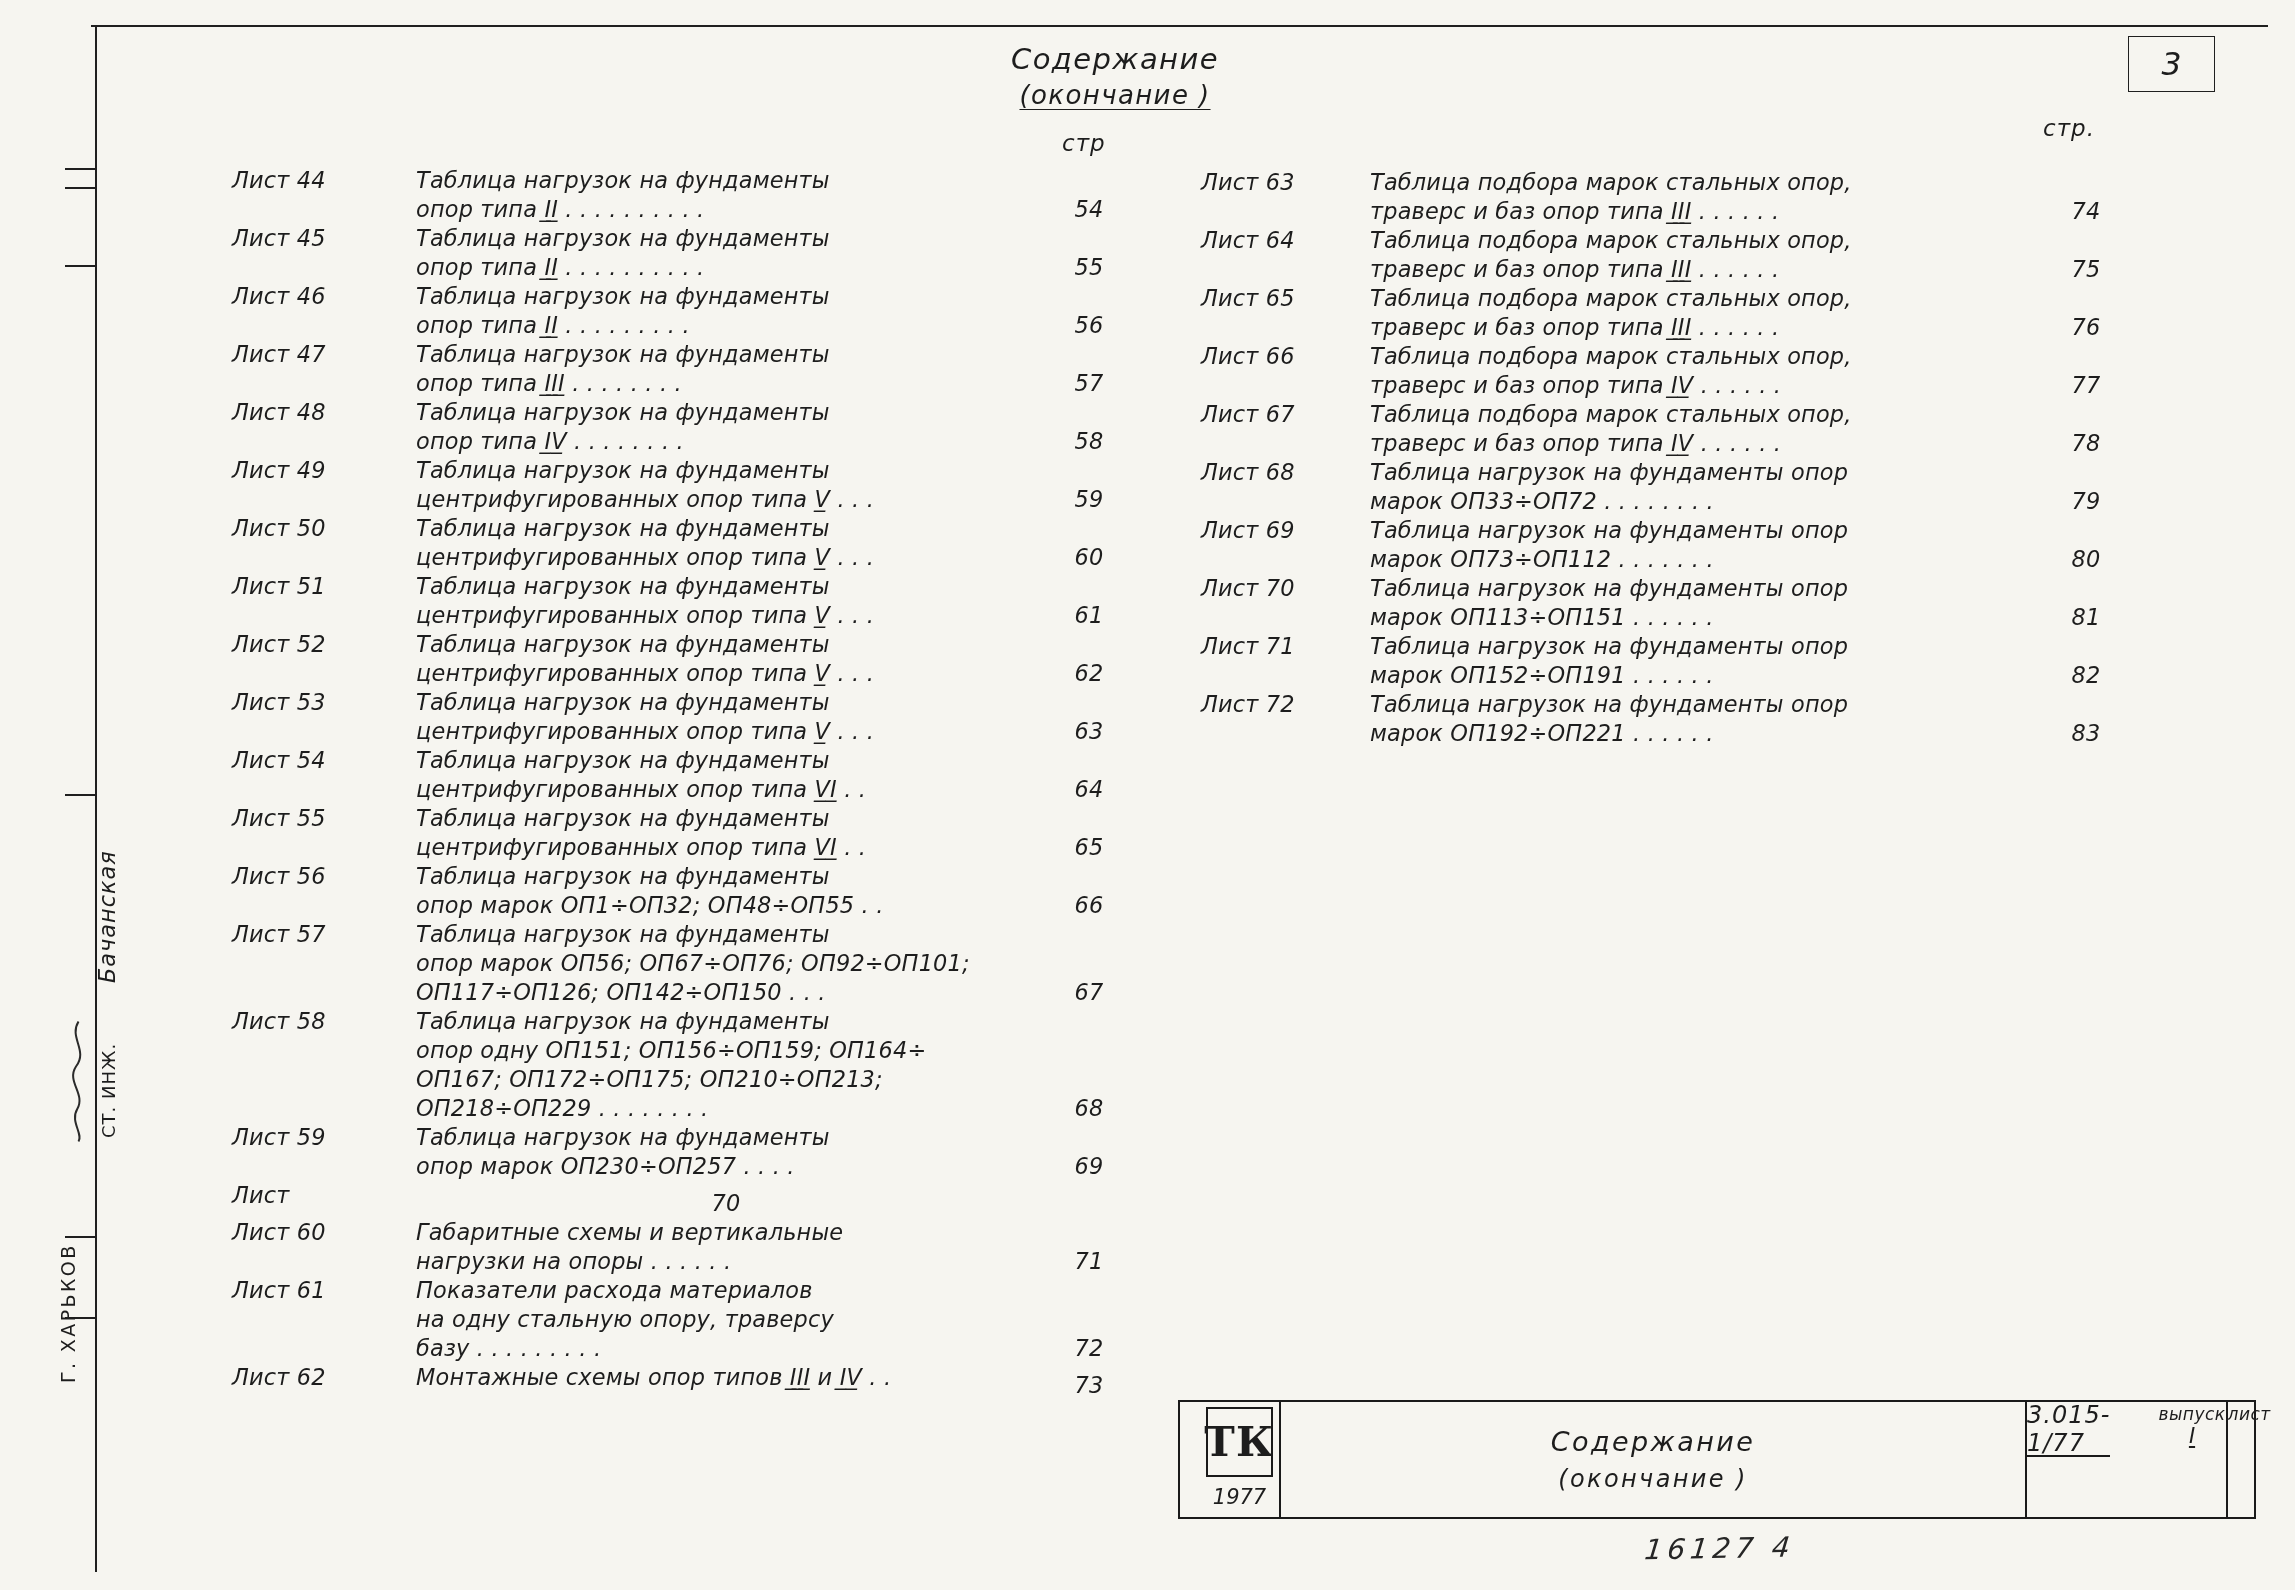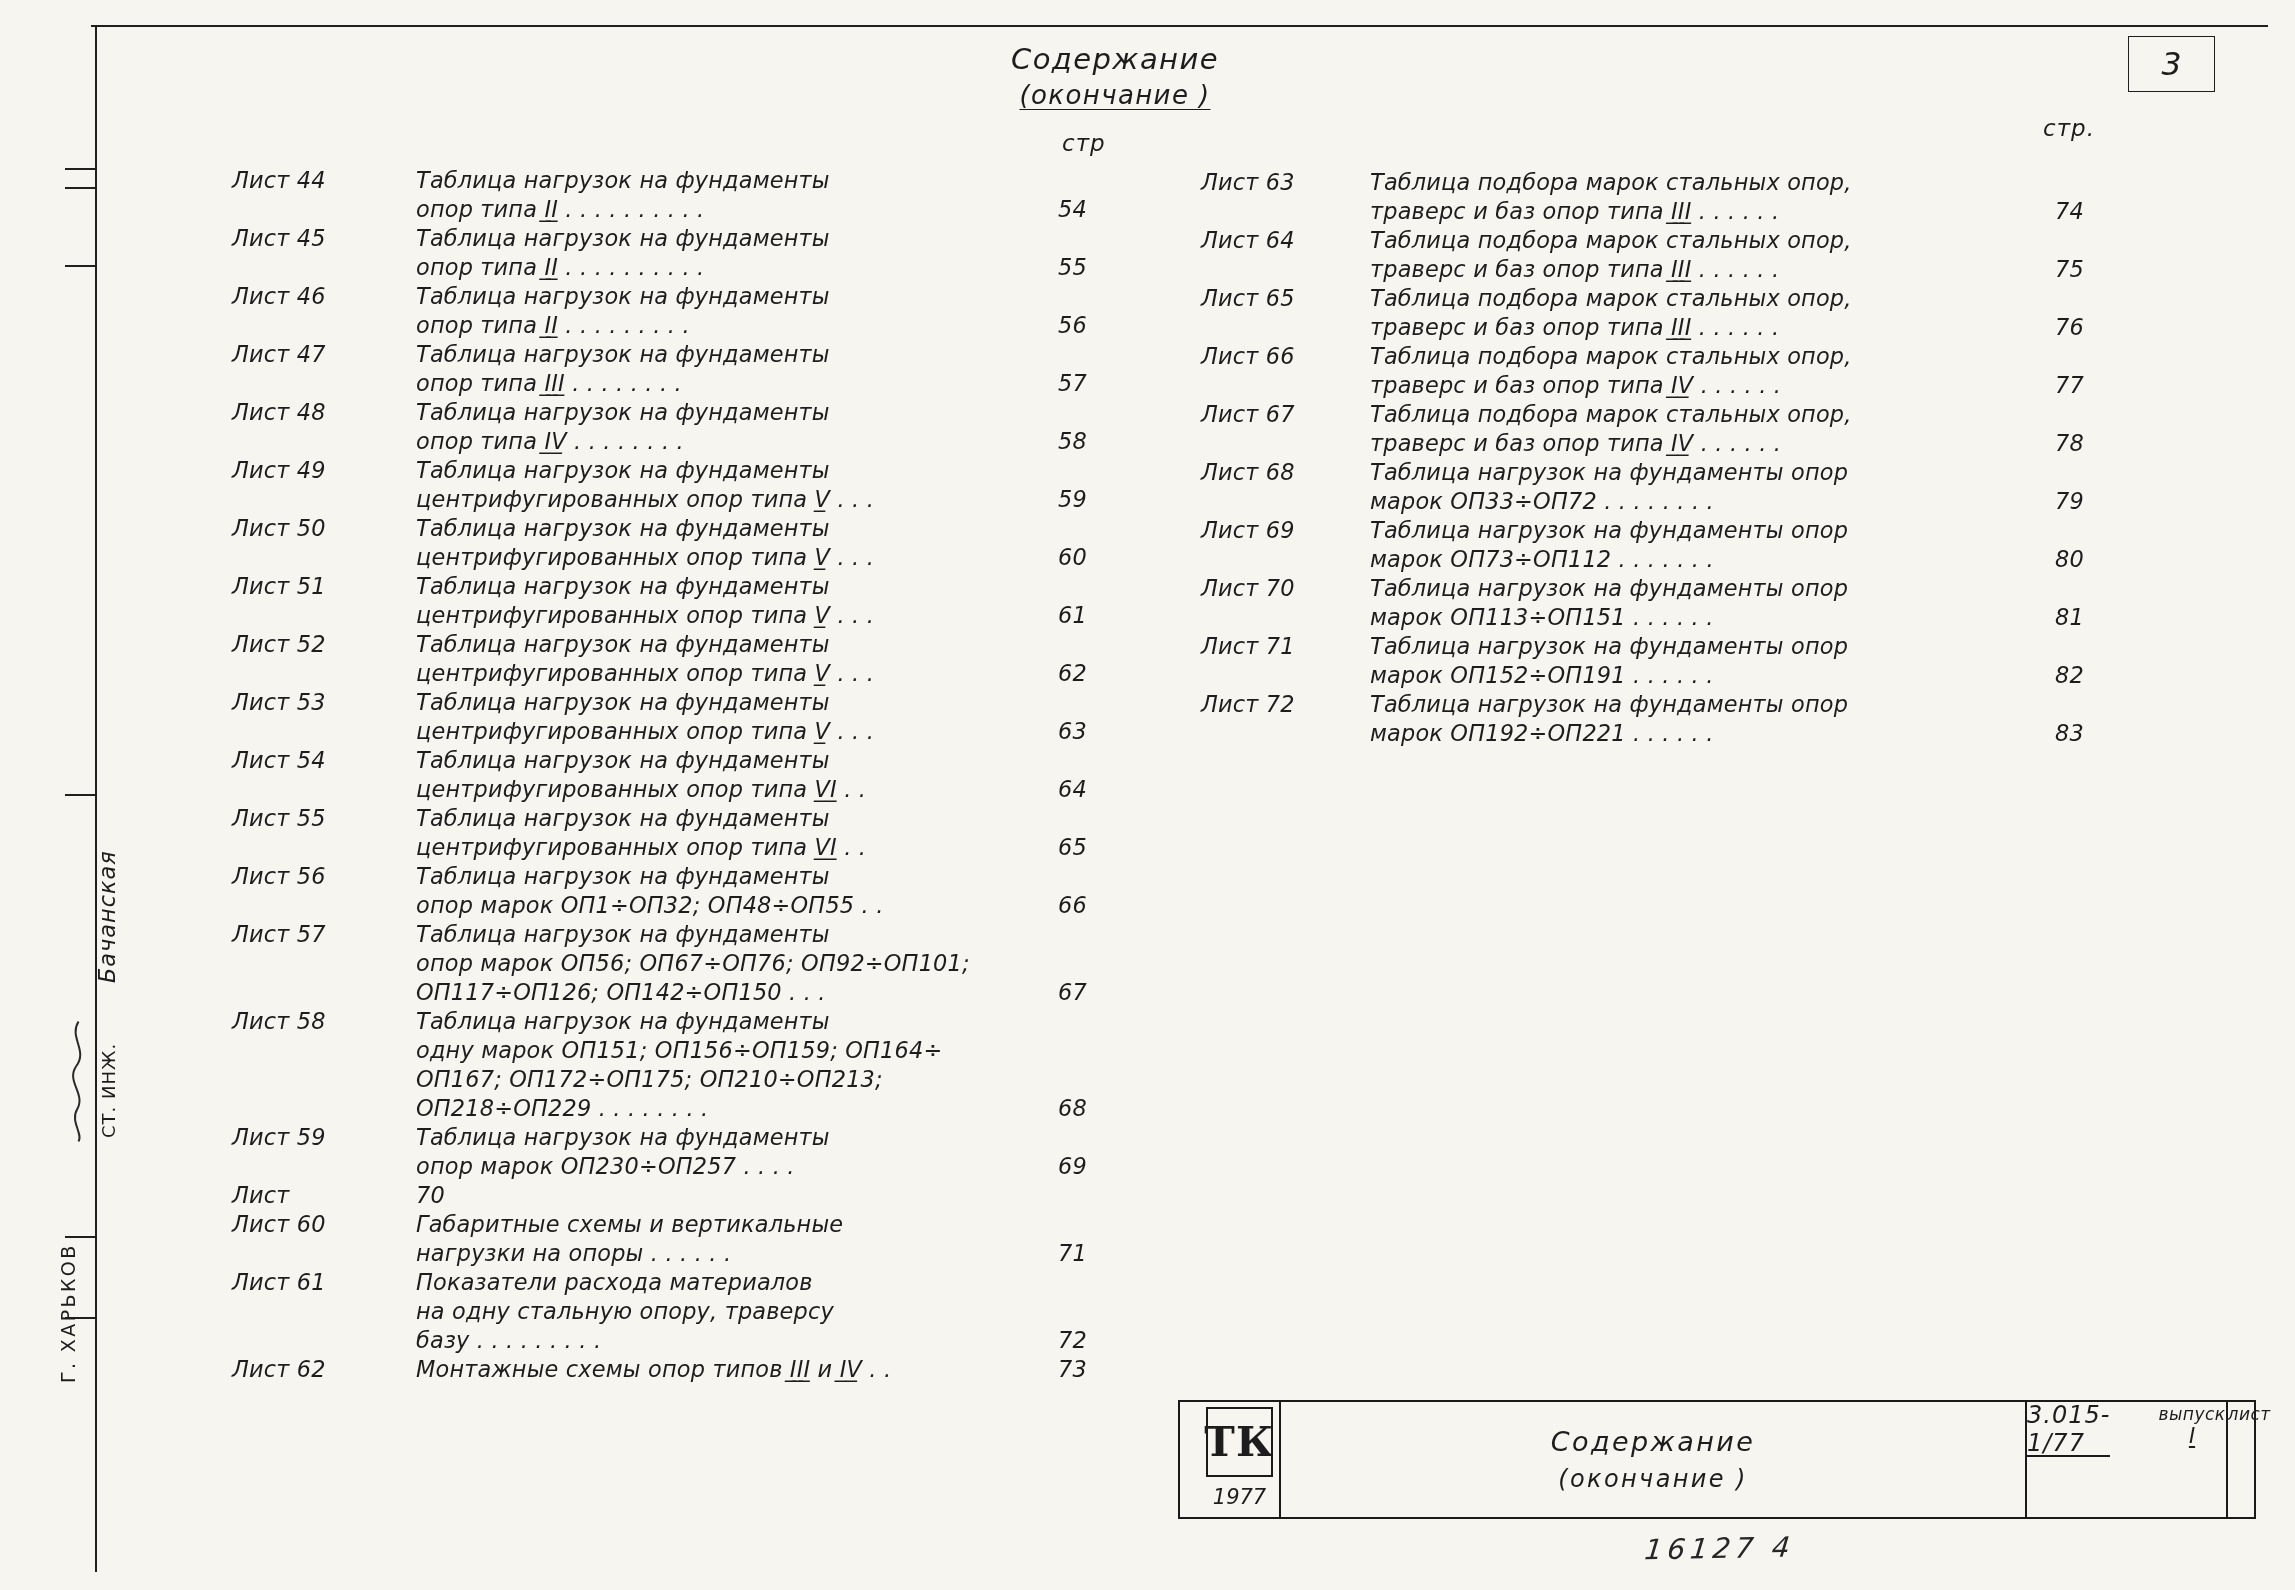--- a/index.html
+++ b/index.html
@@ -22,21 +22,21 @@
   .corner-box{position:absolute;left:2128px;top:36px;width:85px;height:54px;
     border:1.9px solid #1f1f1f;display:flex;align-items:center;justify-content:center;
     font-size:31.5px;}
   
   .toc-col{position:absolute;}
   .entry{display:grid;grid-template-columns:var(--labw,184px) 1fr 84px;
     font-size:22.4px;line-height:29px;letter-spacing:0.2px;}
   .entry-label{align-self:start;white-space:nowrap;}
   .entry-desc{white-space:nowrap;}
   .desc-line{white-space:nowrap;}
-  .entry-page{align-self:end;text-align:left;padding-right:22px;}
+  .entry-page{align-self:end;text-align:center;padding-right:22px;margin-top:8px;}
   
   .vtext{position:absolute;writing-mode:vertical-rl;transform:rotate(180deg);
     white-space:nowrap;display:flex;align-items:center;justify-content:center;}
   .v-city{left:57px;top:1208px;height:210px;font-size:19px;letter-spacing:2.4px;font-style:normal;}
   .v-role{left:98px;top:1026px;height:129px;font-size:18px;letter-spacing:1px;font-style:normal;}
   .v-sign{left:94px;top:826px;height:181px;font-size:22.4px;letter-spacing:1px;font-style:italic;}
   
   .title-block{position:absolute;left:1178px;top:1400px;width:1078px;height:119px;
     border:2.4px solid #1a1a1a;display:grid;grid-template-columns:101px 1fr 227px;box-sizing:border-box;}
   .tb-left{border-right:2.4px solid #1a1a1a;display:flex;flex-direction:column;margin-left:20px;}
@@ -210,21 +210,21 @@
           <div class="desc-line">опор марок ОП56; ОП67÷ОП76; ОП92÷ОП101;</div>
           <div class="desc-line">ОП117÷ОП126; ОП142÷ОП150  .  .  .</div>
         </div>
         <div class="entry-page">67</div>
       </div>
 
       <div class="entry">
         <div class="entry-label">Лист 58</div>
         <div class="entry-desc">
           <div class="desc-line">Таблица нагрузок на фундаменты</div>
-          <div class="desc-line">одну марок ОП151; ОП156÷ОП159; ОП164÷</div>
+          <div class="desc-line">опор одну ОП151; ОП156÷ОП159; ОП164÷</div>
           <div class="desc-line">ОП167; ОП172÷ОП175; ОП210÷ОП213;</div>
           <div class="desc-line">ОП218÷ОП229 .  .  .  .  .  .  .  .</div>
         </div>
         <div class="entry-page">68</div>
       </div>
 
       <div class="entry">
         <div class="entry-label">Лист 59</div>
         <div class="entry-desc">
           <div class="desc-line">Таблица нагрузок на фундаменты</div>

